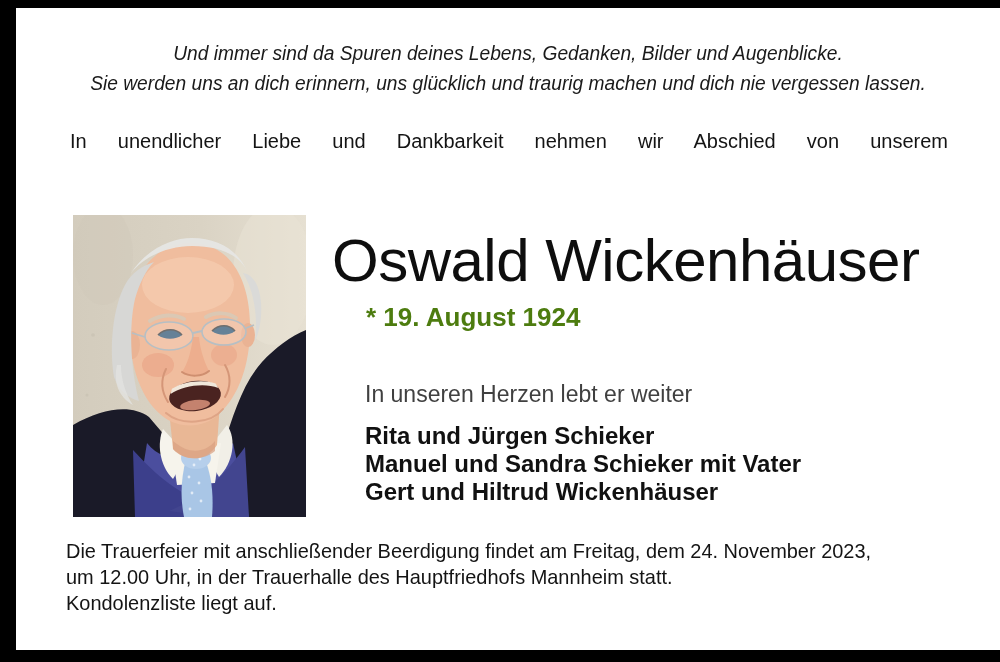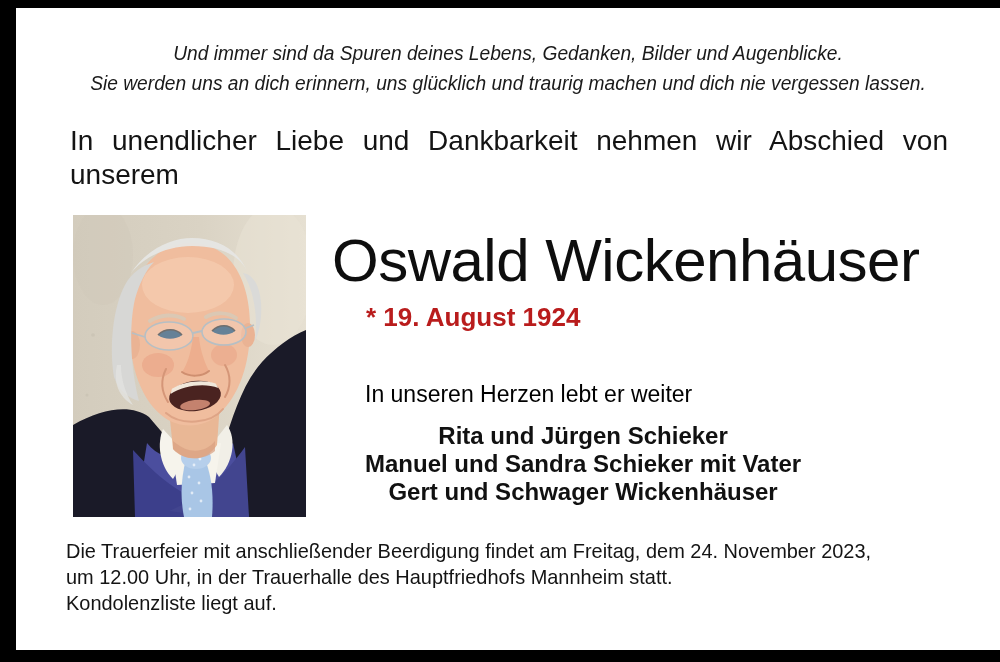--- a/index.html
+++ b/index.html
@@ -20,57 +20,56 @@
   .quote {
     position: absolute; top: 30px; left: 0; width: 100%;
     text-align: center;
     font-style: italic;
     font-size: 20px; line-height: 30px;
     transform: scaleX(0.96); transform-origin: 50% 0;
     color: #1a1a1a;
   }
   .intro {
     position: absolute; top: 116px; left: 54px; width: 878px;
-    font-size: 28px; line-height: 34px;
+    font-size: 20px; line-height: 34px;
     color: #141414;
   }
   .intro .jline { text-align: justify; text-align-last: justify; }
   .photo {
     position: absolute; left: 57px; top: 207px;
     width: 233px; height: 302px;
   }
   .photo svg { display: block; width: 100%; height: 100%; }
   .name {
     position: absolute; left: 316px; top: 222px;
     margin: 0;
     font-size: 60px; font-weight: 400; line-height: 62px;
     letter-spacing: -0.5px;
     color: #0e0e0e;
     white-space: nowrap;
   }
   .birth, .death {
     position: absolute; top: 294px;
     font-size: 26px; font-weight: 700;
     white-space: nowrap;
-    color: #b91c1c;
+    color: #4d7c0f;
   }
   .birth { left: 350px; }
   .death { left: 590px; }
   .herzen {
     position: absolute; left: 349px; top: 373px;
     font-size: 23px;
     white-space: nowrap;
-    color: #000000;
+    color: #404040;
   }
   .family {
     position: absolute; left: 349px; top: 414px;
     font-size: 24px; font-weight: 700; line-height: 28px;
     white-space: nowrap;
     color: #111;
-    text-align: center;
   }
   .funeral {
     position: absolute; left: 50px; top: 530px;
     font-size: 21px; line-height: 26px;
     transform: scaleX(0.95); transform-origin: 0 0;
     white-space: nowrap;
     color: #141414;
   }
 </style>
 </head>
@@ -178,21 +177,21 @@
 
   <h1 class="name">Oswald Wickenhäuser</h1>
 
   <div class="birth">* 19. August 1924</div>
 
   <div class="herzen">In unseren Herzen lebt er weiter</div>
 
   <div class="family">
     <div>Rita und Jürgen Schieker</div>
     <div>Manuel und Sandra Schieker mit Vater</div>
-    <div>Gert und Schwager Wickenhäuser</div>
+    <div>Gert und Hiltrud Wickenhäuser</div>
   </div>
 
   <div class="funeral">
     <div>Die Trauerfeier mit anschließender Beerdigung findet am Freitag, dem 24. November 2023,</div>
     <div>um 12.00 Uhr, in der Trauerhalle des Hauptfriedhofs Mannheim statt.</div>
     <div>Kondolenzliste liegt auf.</div>
   </div>
 
 </div>
 

